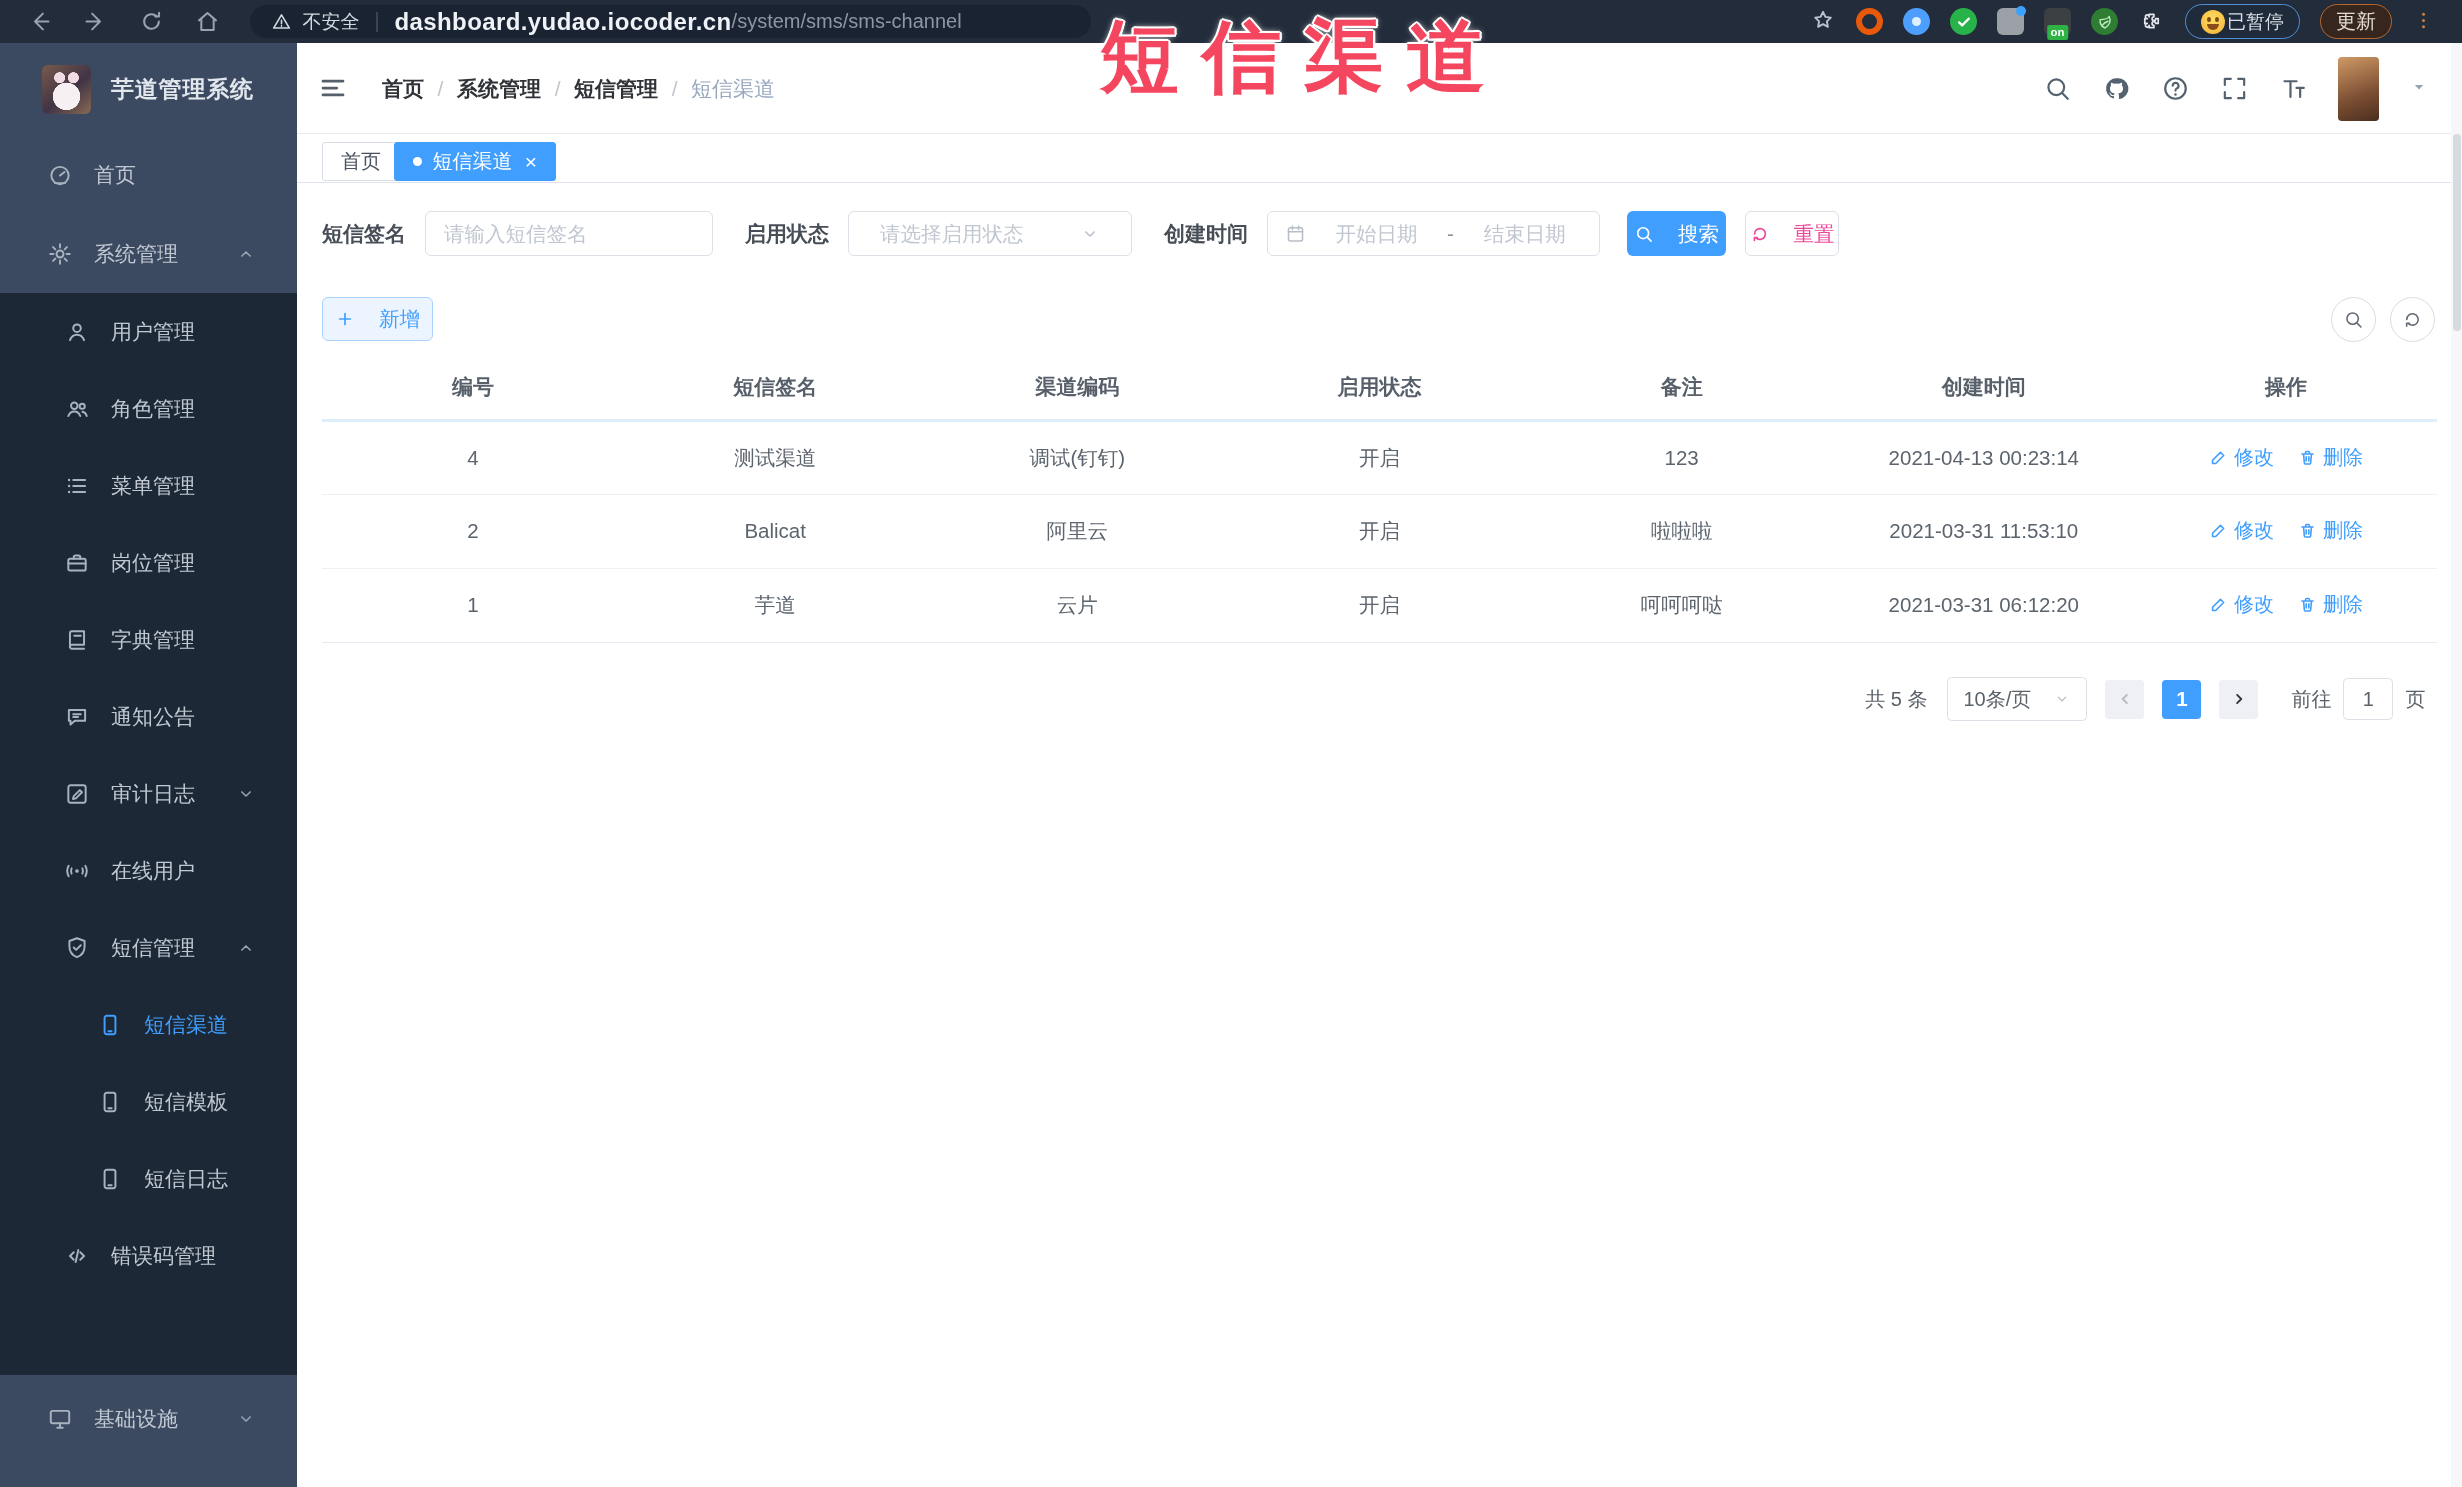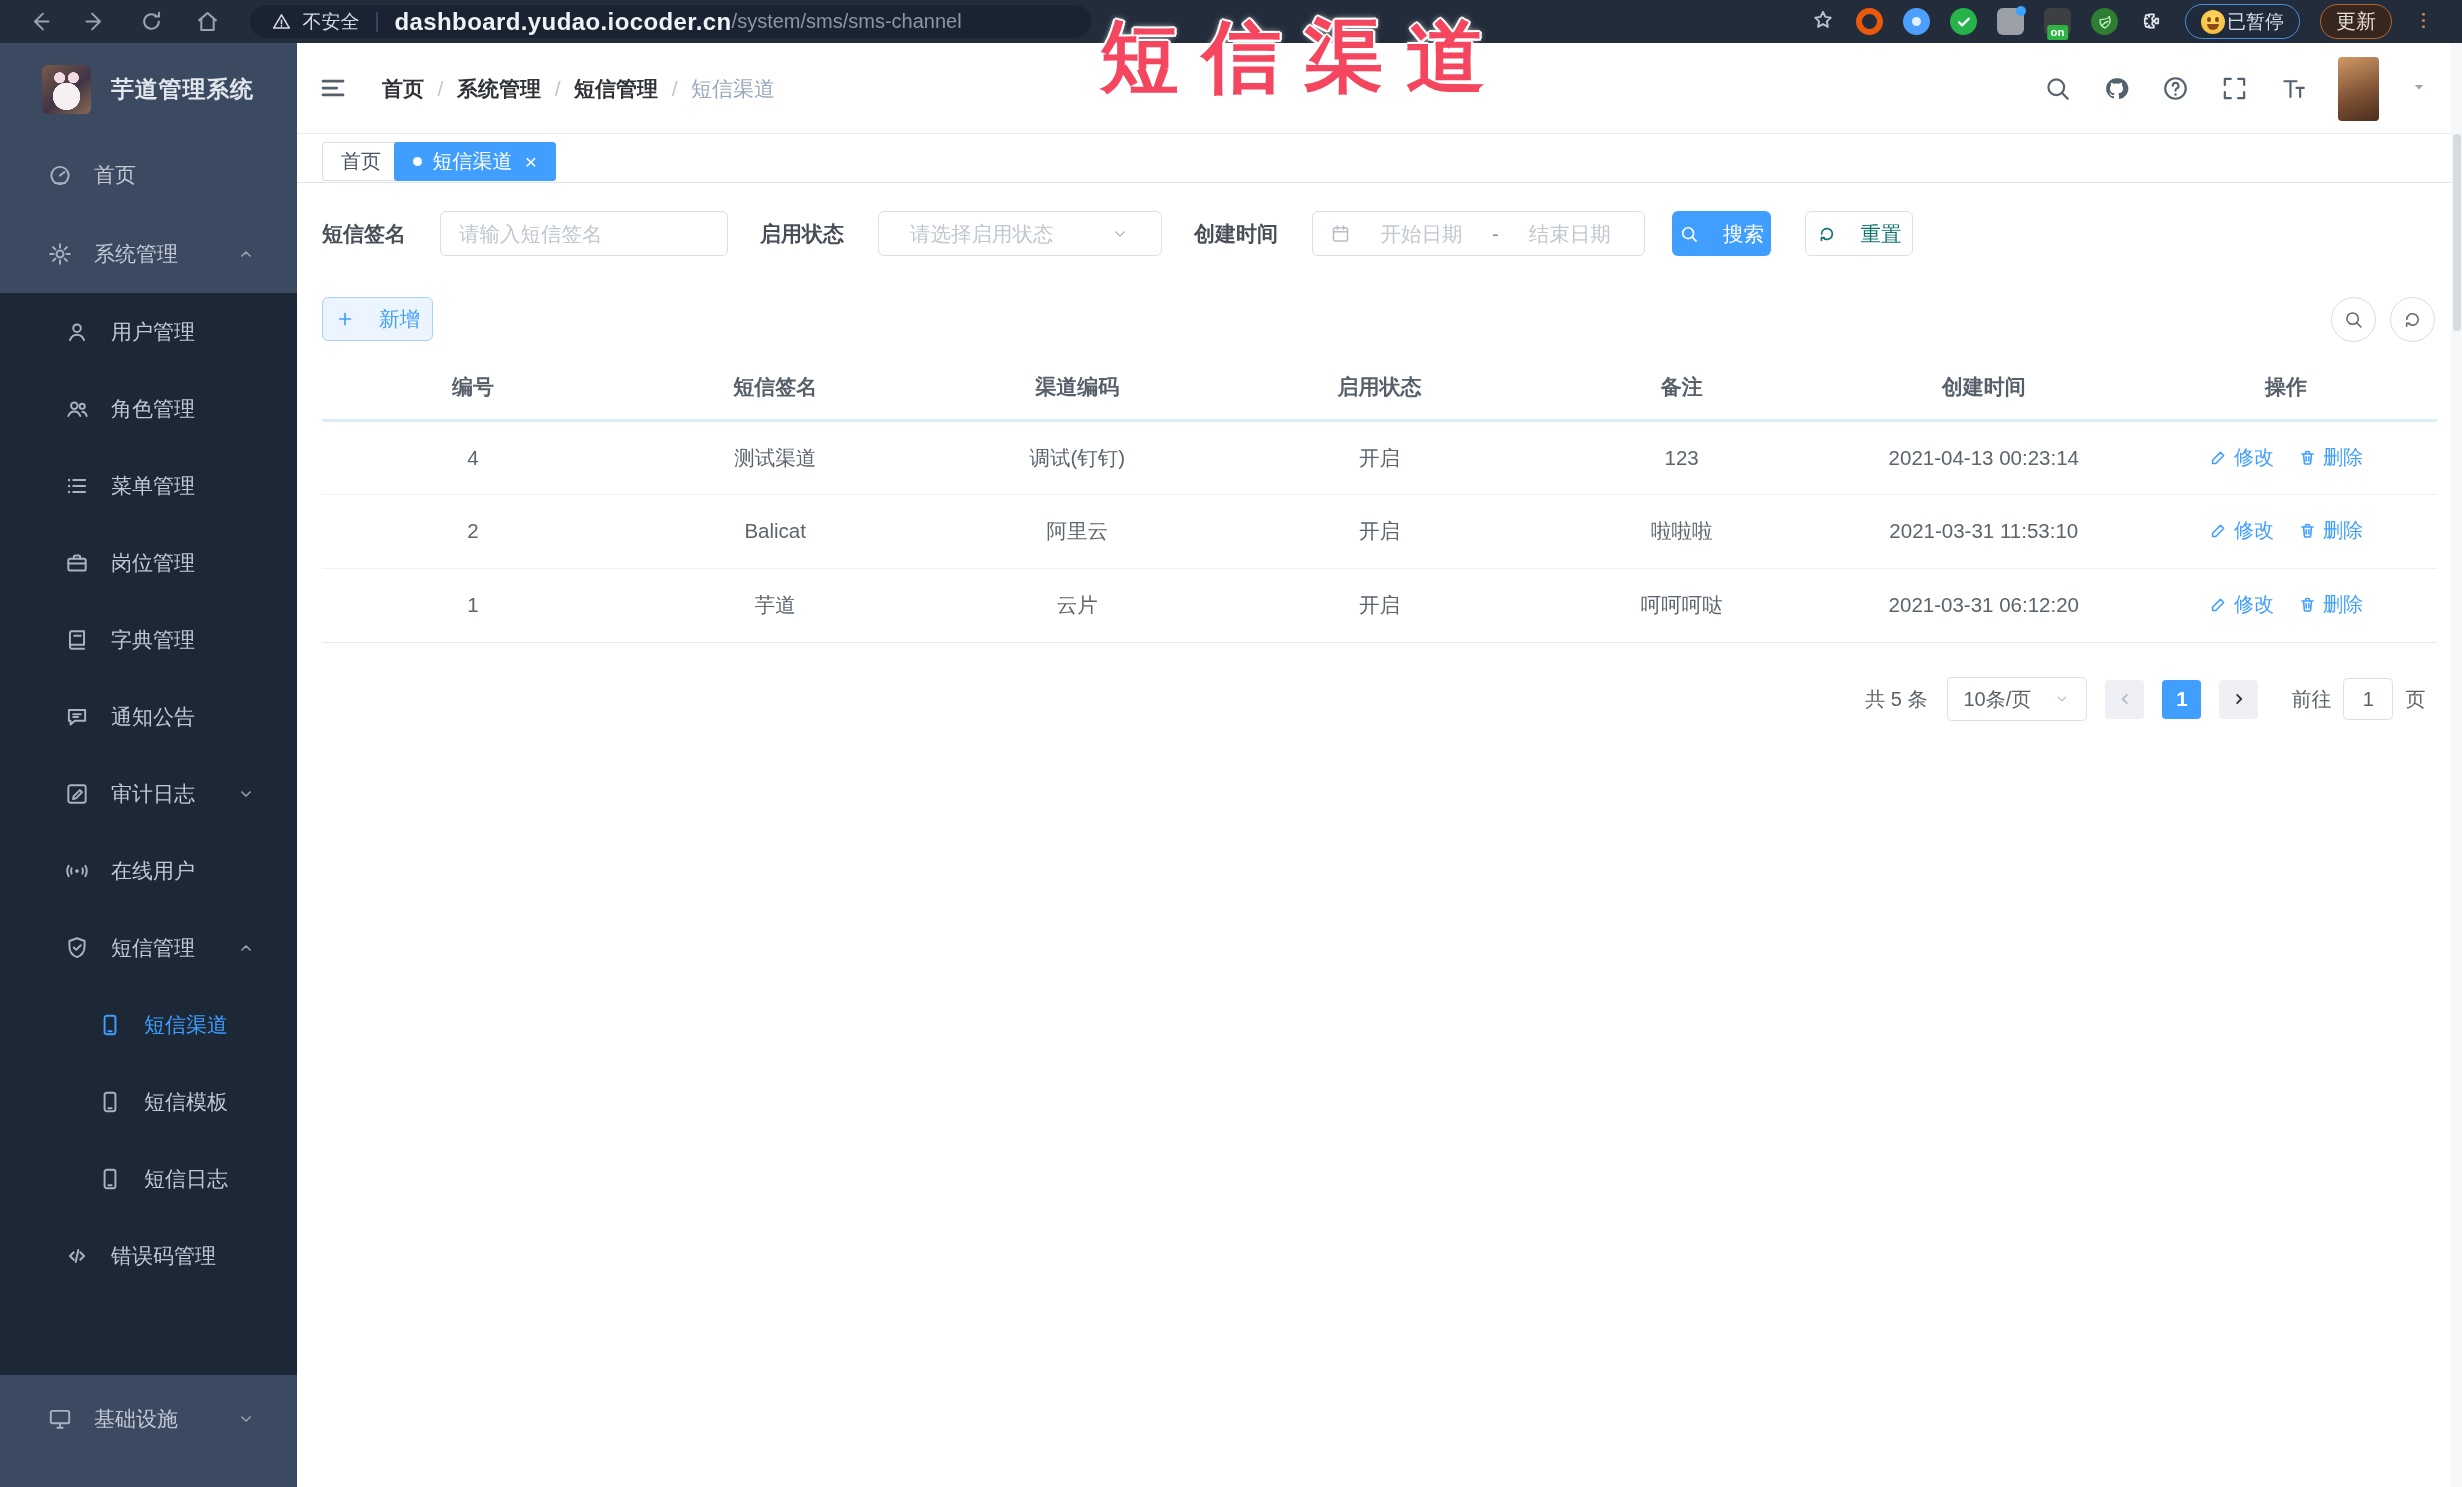--- a/index.html
+++ b/index.html
@@ -115,24 +115,24 @@
   .sel{width:284px;padding:0 31px;justify-content:space-between;cursor:pointer}
   .sel .ic{width:20px;height:20px;color:#b8bec8}
   .daterange{width:333px;padding:0 16.7px;gap:13px;cursor:pointer}
   .daterange .ic{width:21px;height:21px;color:#b8bec8}
   .daterange .ph{flex:1;text-align:center}
   .daterange .sep{color:#8a9097}
   .btn{height:45px;border-radius:6px;display:inline-flex;align-items:center;justify-content:center;
     gap:24px;font-size:20.5px;cursor:pointer;border:0.8px solid transparent;flex:none}
   .btn .ic{width:20px;height:20px;stroke-width:2}
   .btn-primary{background:#409EFF;color:#fff;width:99px}
-  .btn-plain{background:#fff;border-color:#dcdfe6;color:#0f766e;width:108px}
+  .btn-plain{background:#fff;border-color:#dcdfe6;color:#ec4899;width:94px}
   .btn-add{position:absolute;left:25px;top:114px;width:111px;height:44px;background:#ecf5ff;
     border-color:#a8d3ff;color:#409EFF}
-  .ml30{margin-left:34px}.ml36{margin-left:27px}.ml42{margin-left:32px}
+  .ml30{margin-left:19px}.ml36{margin-left:27px}.ml42{margin-left:32px}
   .tool-circles{position:absolute;right:16.7px;top:114px;display:flex;gap:13.6px}
   .circle-btn{width:45px;height:45px;border-radius:50%;border:1.1px solid #d9dce3;background:#fff;
     display:flex;align-items:center;justify-content:center;color:#646b75;cursor:pointer}
   .circle-btn .ic{width:21px;height:21px}
 
   table.grid{position:absolute;left:25px;top:172px;width:2115px;border-collapse:collapse;table-layout:fixed}
   .grid th{height:65px;font-size:21px;font-weight:700;color:#57606a;border-bottom:3.8px solid #ddeefb}
   .grid td{height:74px;font-size:20.5px;color:#5c646d;border-bottom:1.5px solid #eff0f6;text-align:center}
   .grid tbody tr:last-child td{border-bottom:1.5px solid #e8e9f3}
   .op{display:inline-flex;align-items:center;gap:6px;color:#409EFF;font-size:20px;margin:0 12px;

